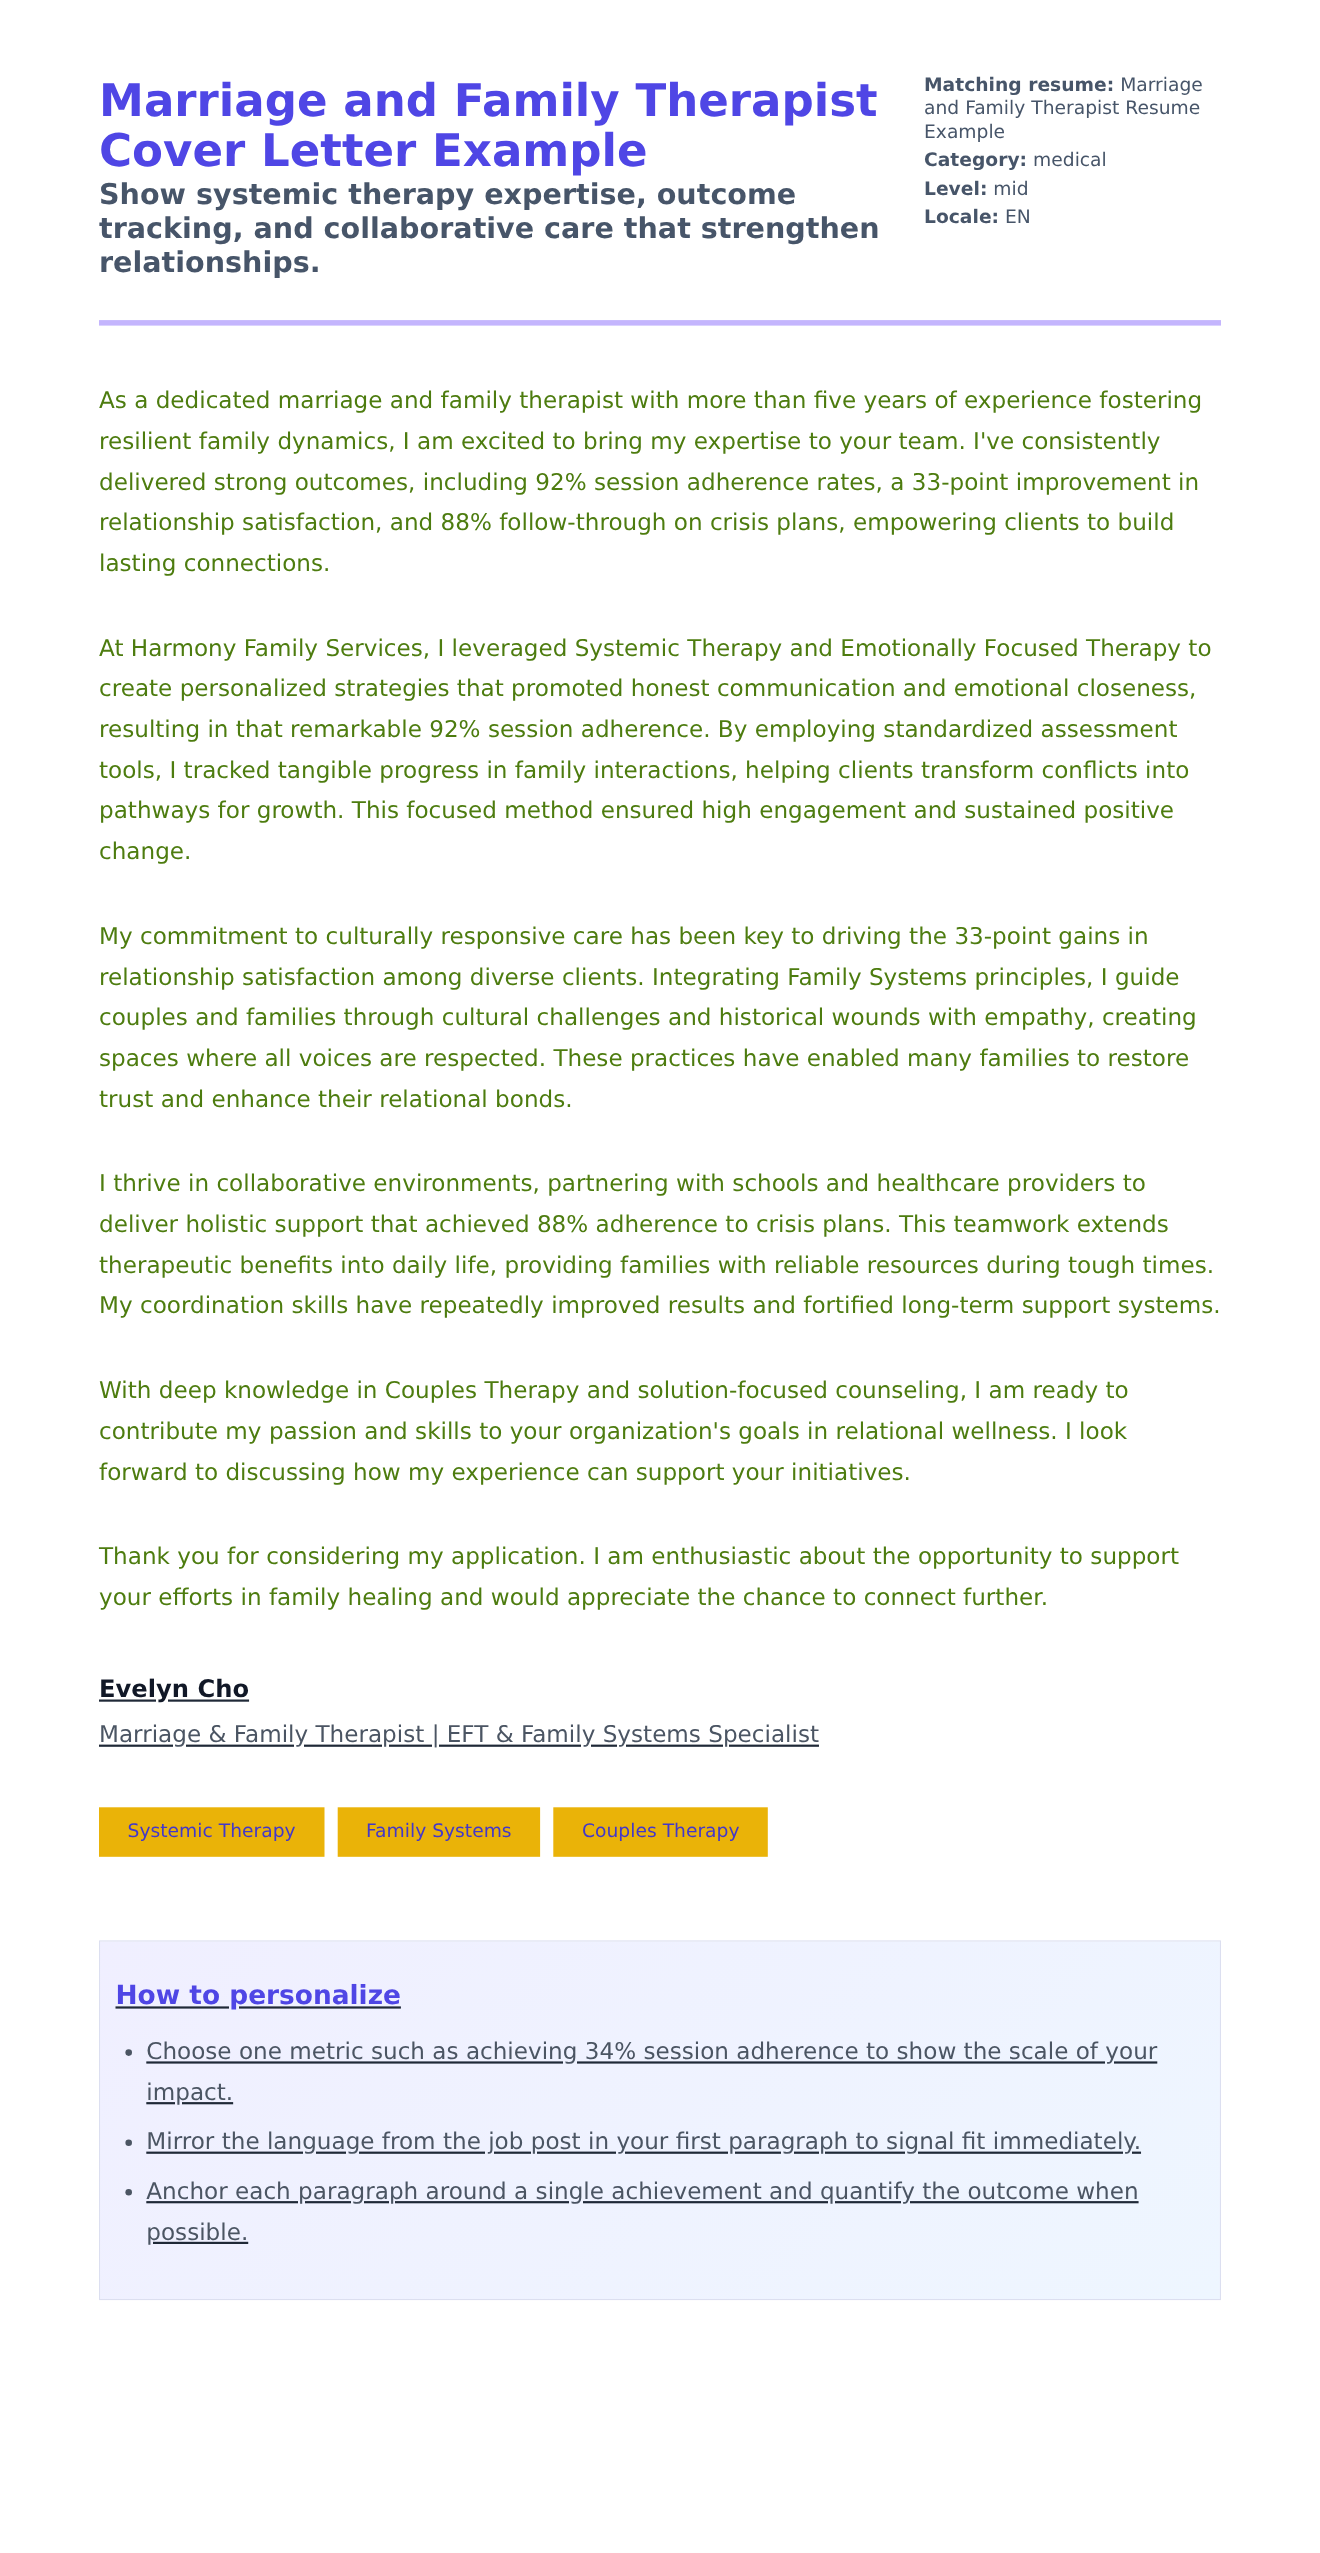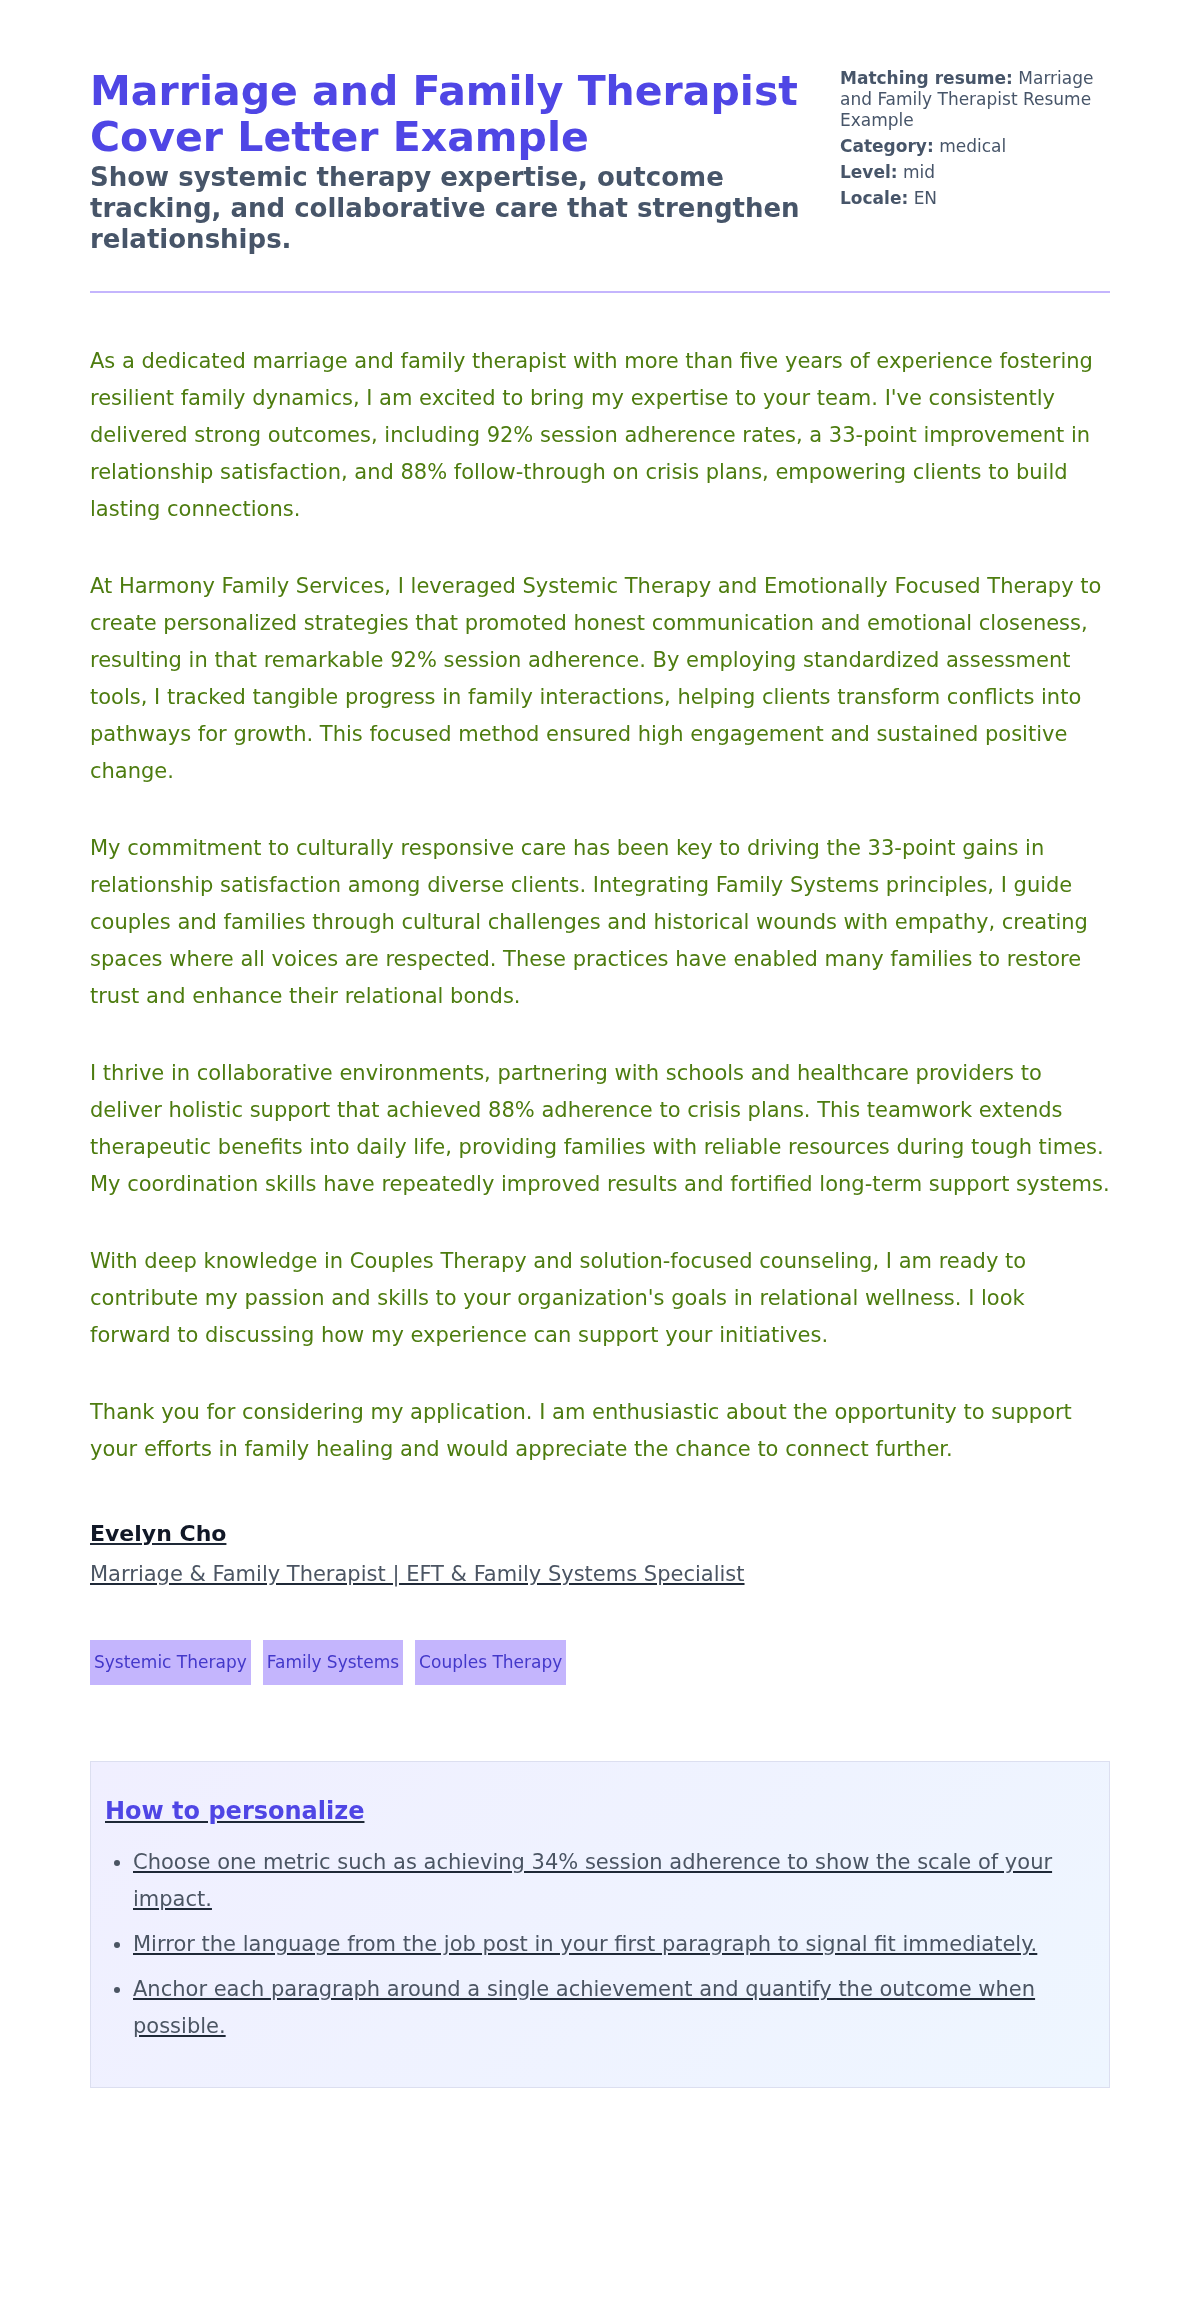--- a/index.html
+++ b/index.html
@@ -11,21 +11,21 @@
     .page {
       width: 1020px;
       margin: 0 auto;
       padding: 68px 0 60px 0;
     }
     .header {
       display: flex;
       justify-content: space-between;
       align-items: flex-start;
       padding-bottom: 36px;
-      border-bottom: 2px solid #c4b5fd;
+      border-bottom: 5px solid #c4b5fd;
     }
     .title-block { width: 720px; }
     .page-title {
       margin: 0;
       font-size: 41px;
       line-height: 46px;
       font-weight: bold;
       color: #4f46e5;
     }
     .subtitle {
@@ -72,25 +72,25 @@
       color: #4b5563;
       margin: 0;
     }
     .tags {
       margin-top: 52px;
       display: flex;
       flex-wrap: wrap;
       gap: 12px 12px;
     }
     .tag {
-      background: #c4b5fd;
+      background: #eab308;
       color: #4338ca;
       font-size: 17px;
       line-height: 21px;
-      padding: 12px 4px;
+      padding: 12px 26px;
     }
     .tips {
       margin-top: 76px;
       border: 1px solid #dcdff0;
       background: linear-gradient(135deg, #f0efff 0%, #eef6ff 100%);
       padding: 34px 30px 34px 14px;
       text-decoration: underline;
     }
     .tips-title {
       margin: 0 0 18px 0;

